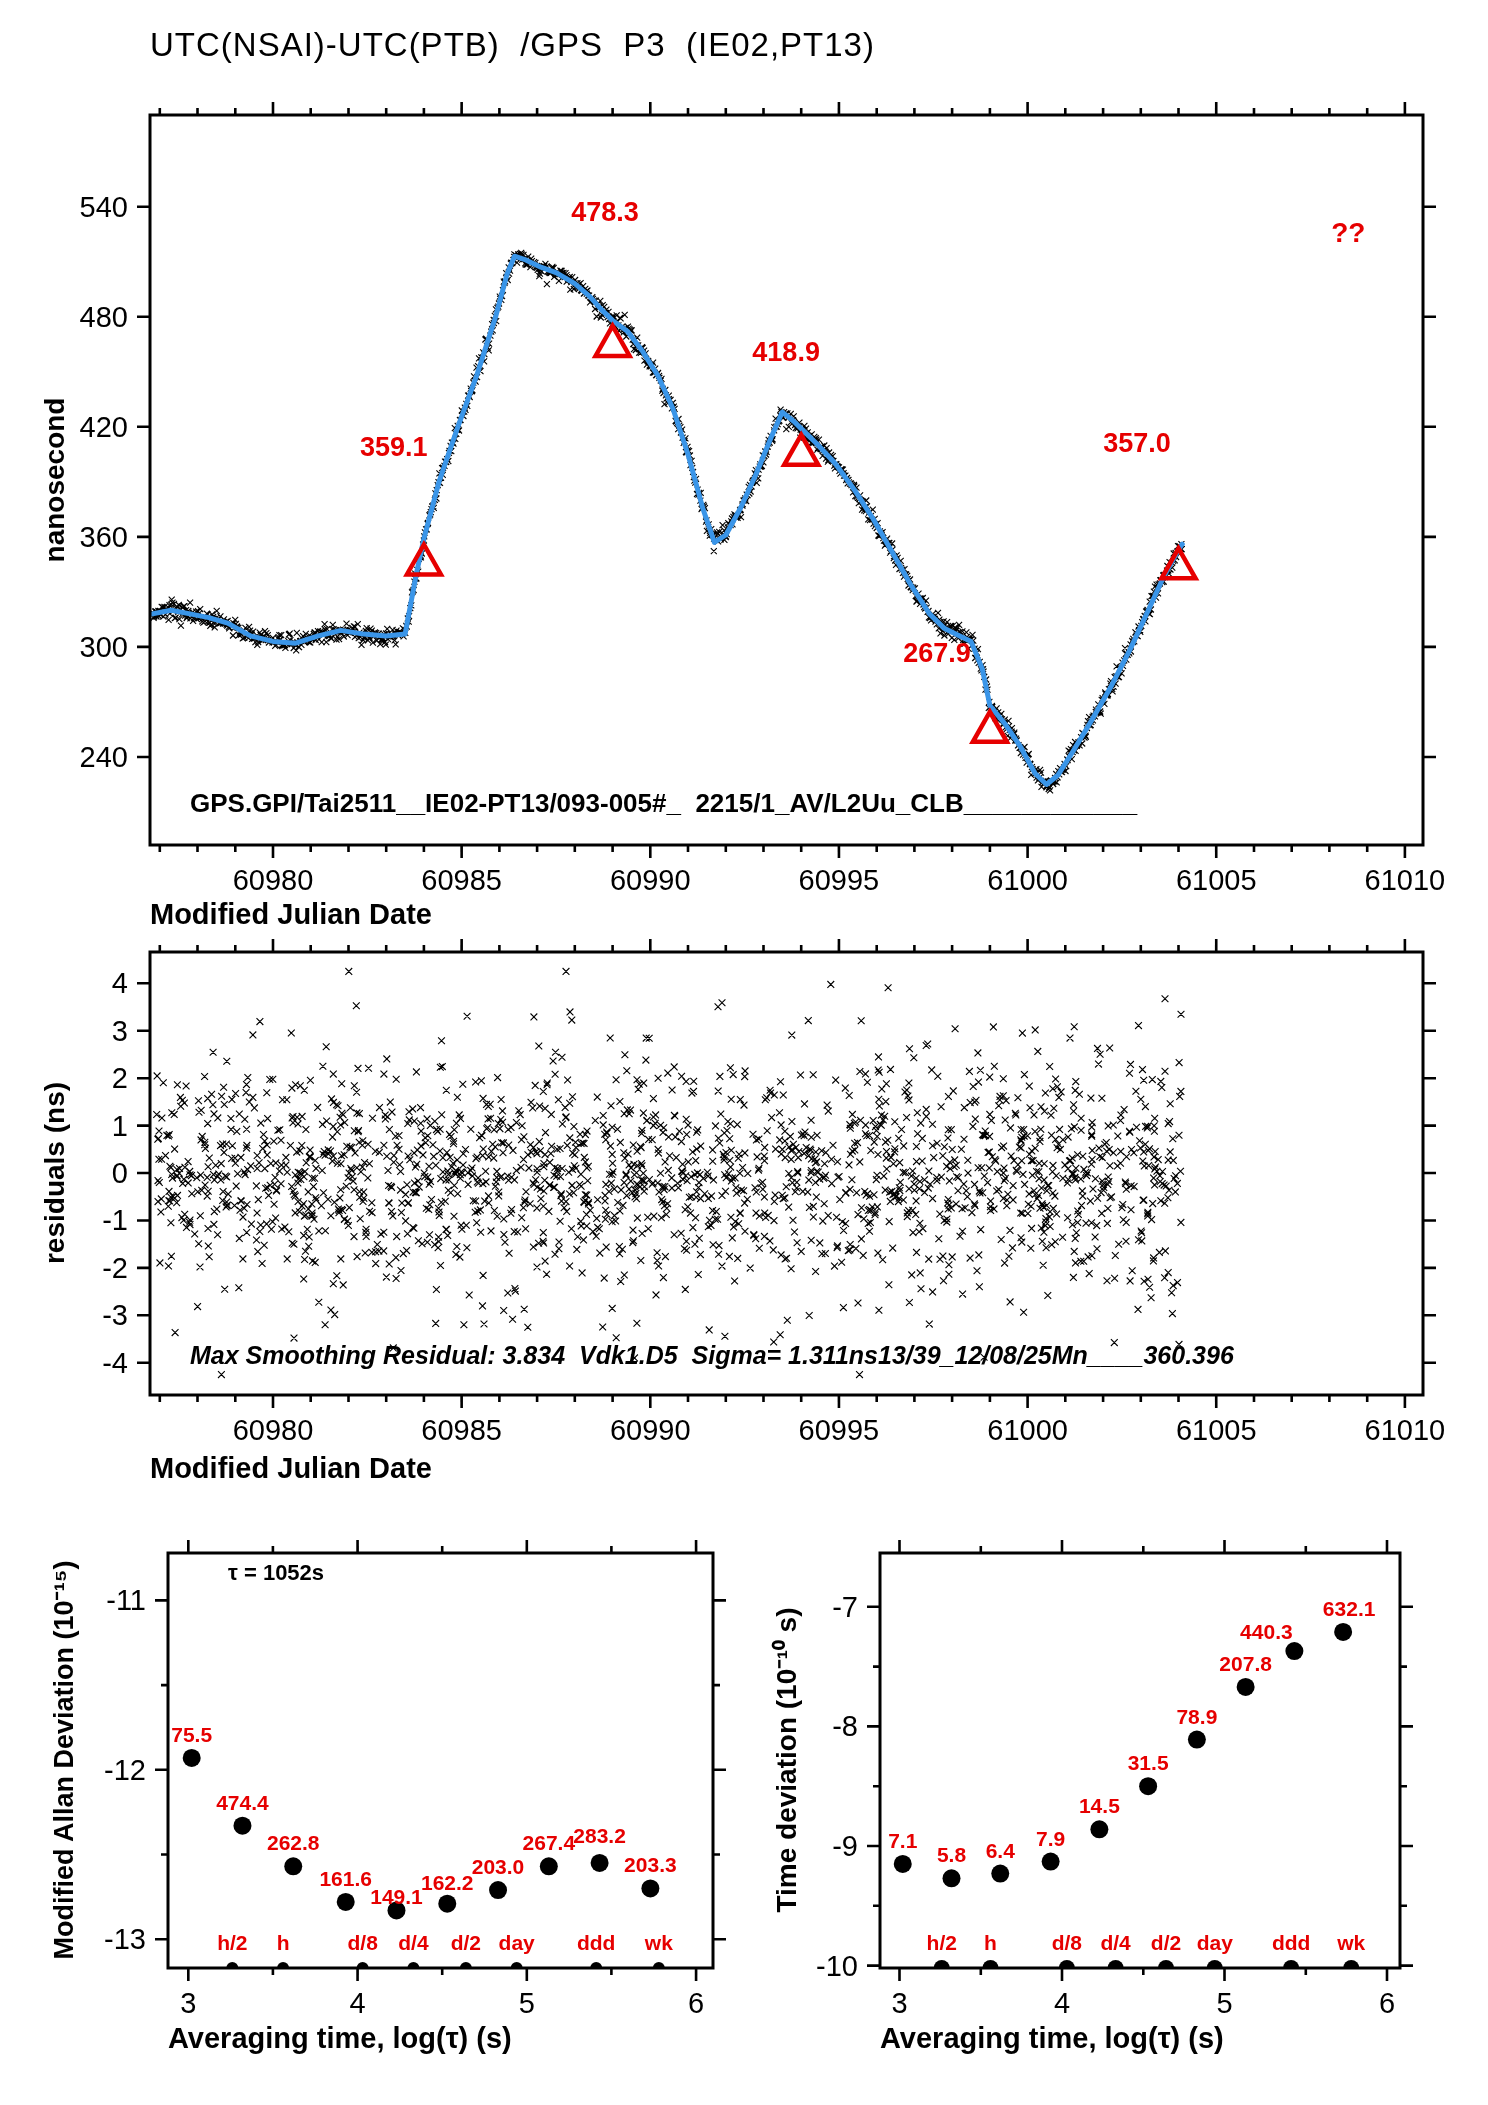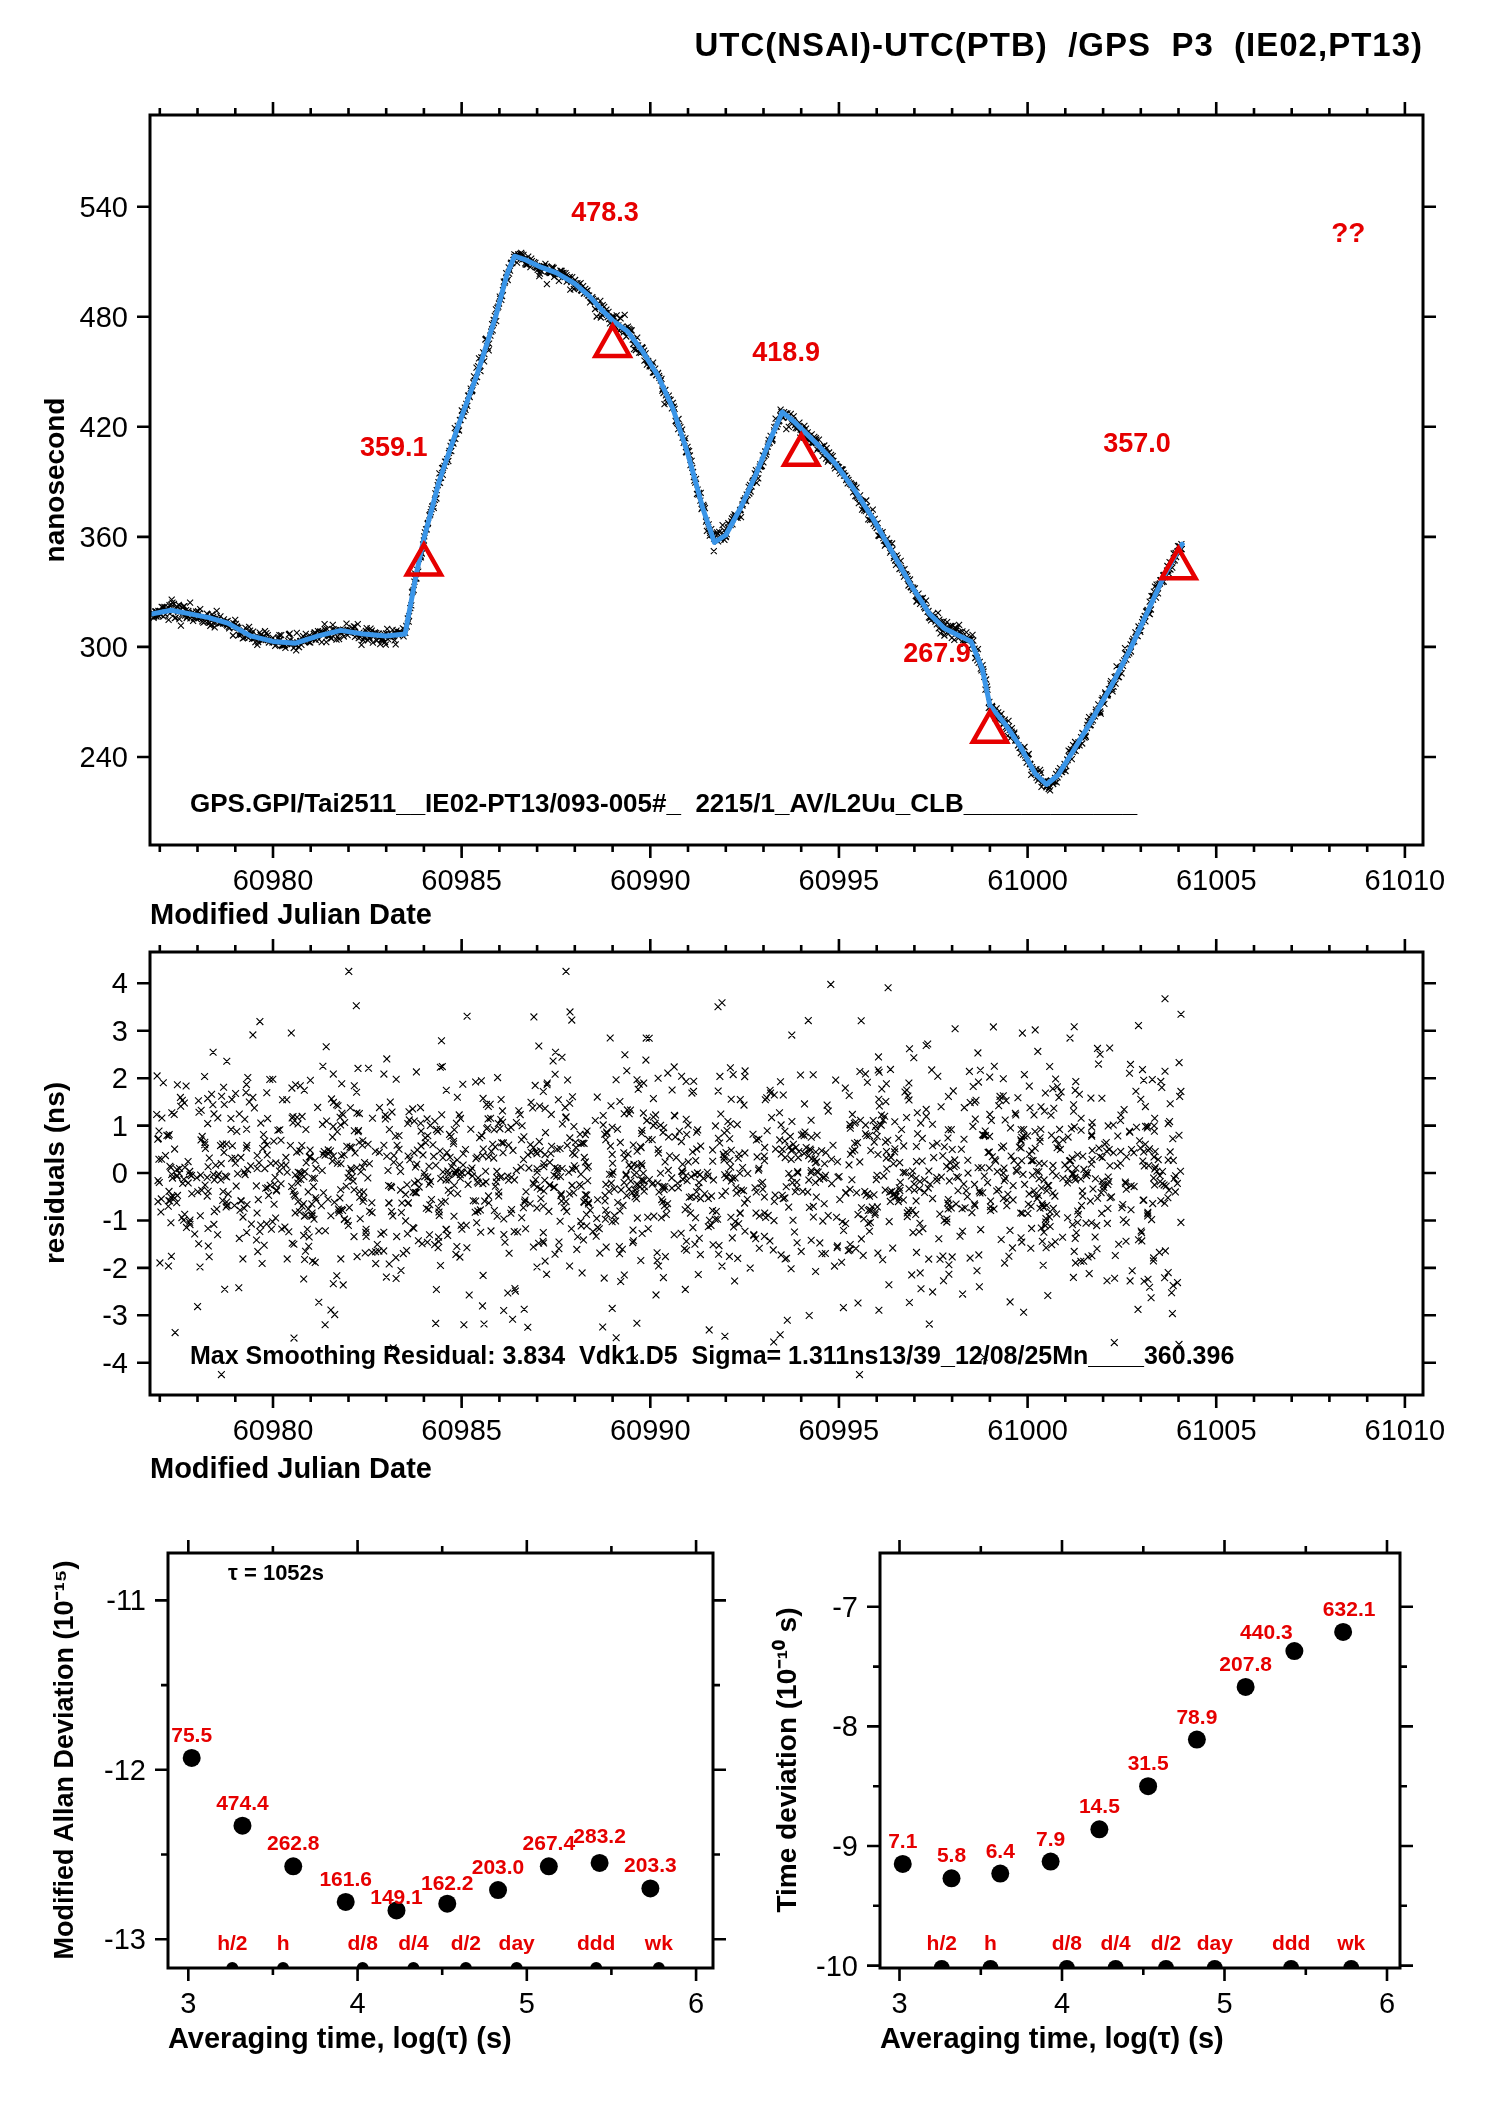--- a/index.html
+++ b/index.html
@@ -1,20 +1,20 @@
 <!DOCTYPE html>
 <html><head>
 <meta charset="utf-8">
 <style>
   html,body{margin:0;padding:0;background:#ffffff;}
   .page{position:relative;width:1488px;height:2105px;background:#ffffff;
         font-family:"Liberation Sans",sans-serif;overflow:hidden;}
   svg{position:absolute;left:0;top:0;}
   .olabel{position:absolute;color:#000;white-space:pre;}
-  .chart-title{left:150px;top:26px;width:1273px;text-align:right;font-size:33px;font-weight:700;letter-spacing:1px;}
+  .chart-title{left:150px;top:26px;width:1273px;text-align:left;font-size:33px;font-weight:400;letter-spacing:1px;}
   .axis-title{font-size:29px;font-weight:bold;text-align:left;}
   .vlabel{transform:translate(-50%,-50%) rotate(-90deg);white-space:nowrap;font-size:28px;font-weight:bold;}
   .footer-note{font-weight:bold;}
   .tau-note{font-size:22px;font-weight:bold;margin-left:28px;}
 </style>
 </head>
 <body>
 
 <div class="page">
 
@@ -167,21 +167,21 @@
       </g>
     </svg>
 
   <div class="olabel chart-title">UTC(NSAI)-UTC(PTB)  /GPS  P3  (IE02,PT13)</div>
 
   <div class="olabel vlabel" style="left:55px;top:480px;">nanosecond</div>
   <div class="olabel footer-note" style="left:190px;top:788px;font-size:26px;">GPS.GPI/Tai2511__IE02-PT13/093-005#_  2215/1_AV/L2Uu_CLB____________</div>
   <div class="olabel axis-title" style="left:150px;top:898px;width:1273px;">Modified Julian Date</div>
 
   <div class="olabel vlabel" style="left:55px;top:1173px;">residuals (ns)</div>
-  <div class="olabel footer-note" style="left:190px;top:1341px;font-size:25px;">Max Smoothing Residual: 3.834  Vdk1.D5  Sigma= 1.311ns13/39_12/08/25Mn____360.396</div>
+  <div class="olabel footer-note" style="left:190px;top:1341px;font-size:25px;font-style:italic;">Max Smoothing Residual: 3.834  Vdk1.D5  Sigma= 1.311ns13/39_12/08/25Mn____360.396</div>
   <div class="olabel axis-title" style="left:150px;top:1452px;width:1273px;">Modified Julian Date</div>
 
   <div class="olabel vlabel" style="left:62px;top:1760px;font-size:27px;">Modified Allan Deviation (10⁻¹⁵)</div>
   <div class="olabel tau-note" style="left:200px;top:1560px;">τ = 1052s</div>
   <div class="olabel axis-title" style="left:168px;top:2022px;width:545px;">Averaging time, log(τ) (s)</div>
 
   <div class="olabel vlabel" style="left:785px;top:1760px;">Time deviation (10⁻¹⁰ s)</div>
   <div class="olabel axis-title" style="left:880px;top:2022px;width:520px;">Averaging time, log(τ) (s)</div>
 
 </div>

